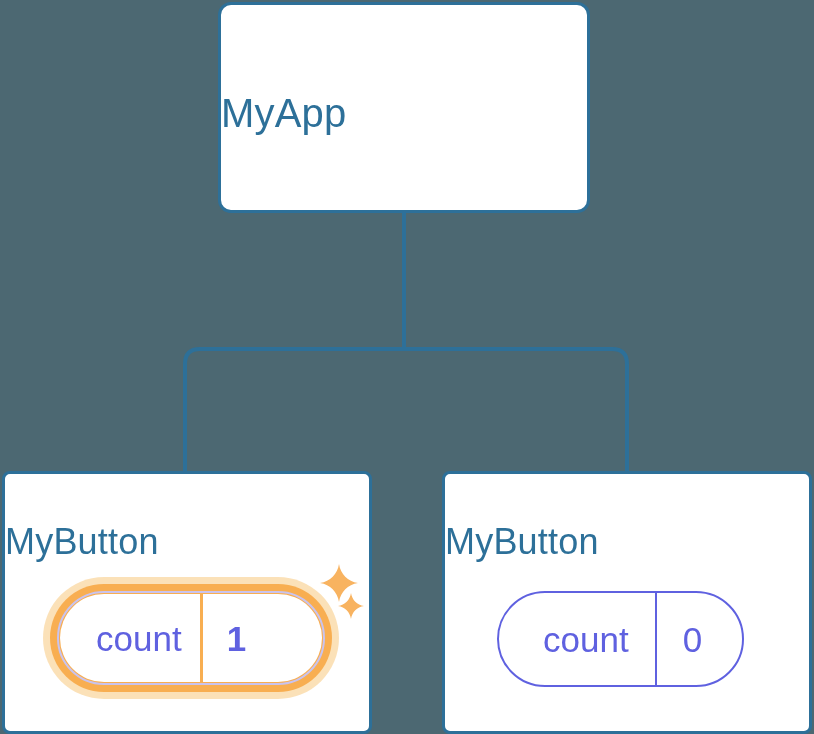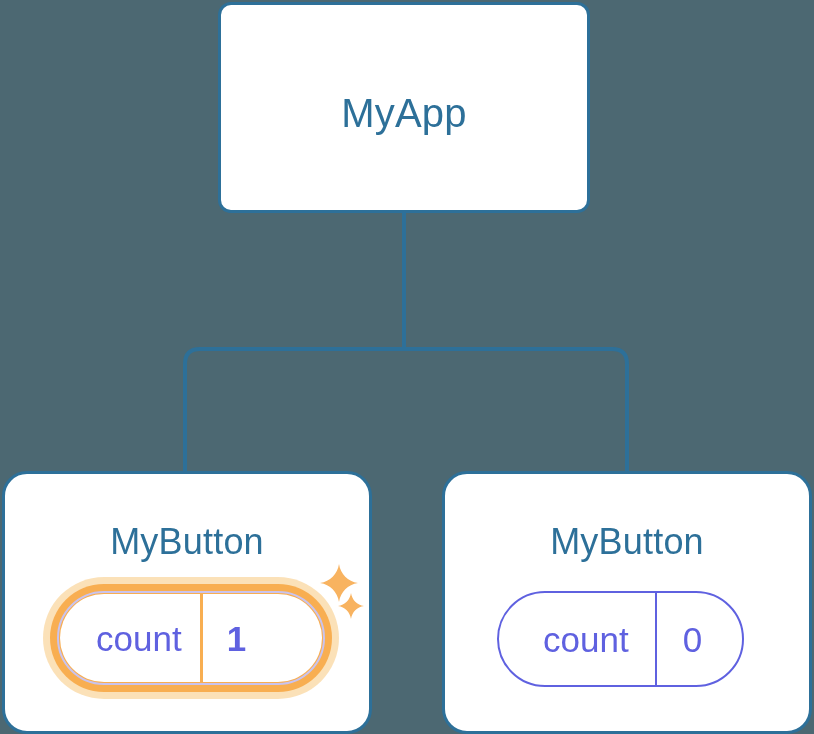--- a/index.html
+++ b/index.html
@@ -13,31 +13,30 @@
   #stage{position:absolute;left:0;top:0;width:814px;height:734px;}
 
   
   #connectors{position:absolute;left:0;top:0;width:814px;height:734px;pointer-events:none;}
 
   
   .card{
     position:absolute;
     background:#ffffff;
     border:3px solid #2d7099;
-    border-radius:25px;
+    border-radius:8px;
     box-sizing:border-box;
   }
   #card-myapp{left:218px;top:2px;width:372px;height:211px;border-radius:13px;}
   #card-left{left:2px;top:471px;width:370px;height:263px;}
   #card-right{left:442px;top:471px;width:370px;height:263px;}
 
   .card-title{
     position:absolute;
     left:0;right:0;
-    text-align:center;
     color:#2d7099;
     font-weight:400;
     letter-spacing:.2px;
     white-space:nowrap;
   }
   #card-myapp .card-title{top:84px;font-size:40px;line-height:48px;}
   #card-left .card-title,#card-right .card-title{top:46px;font-size:36px;line-height:44px;}
 
   
   .pill{

